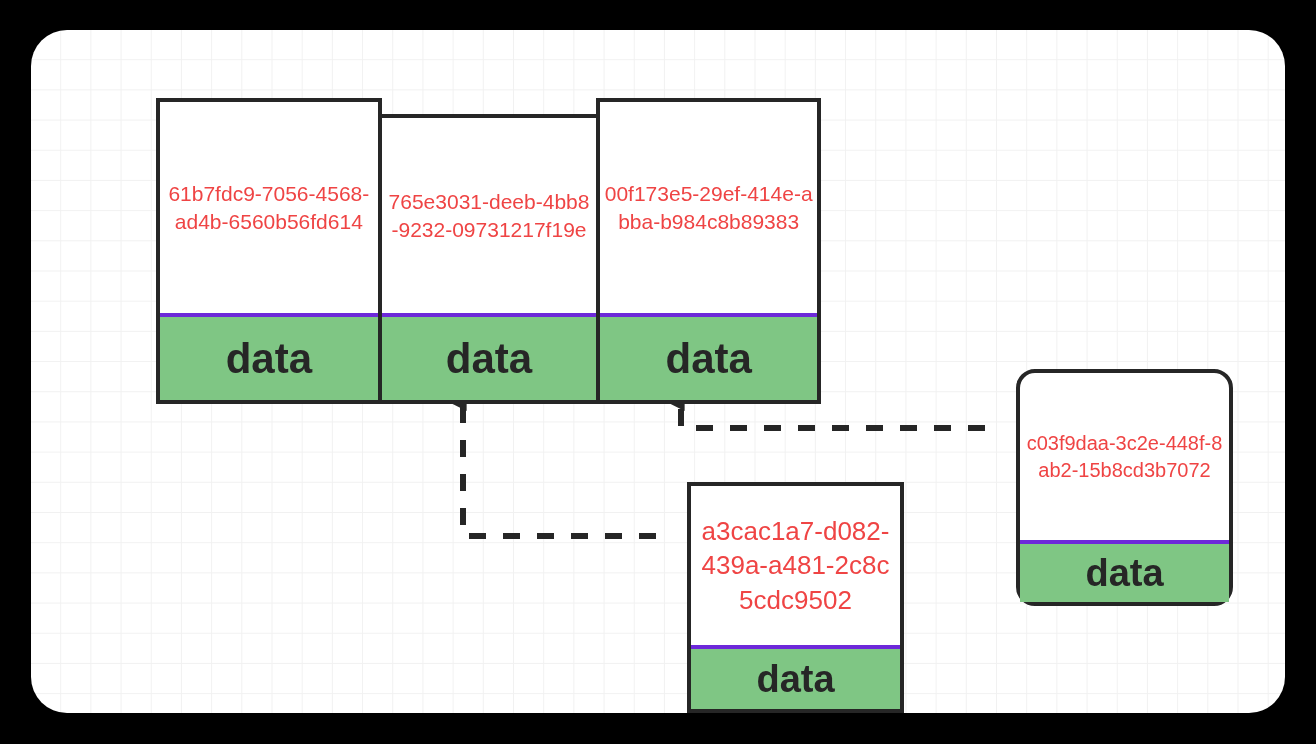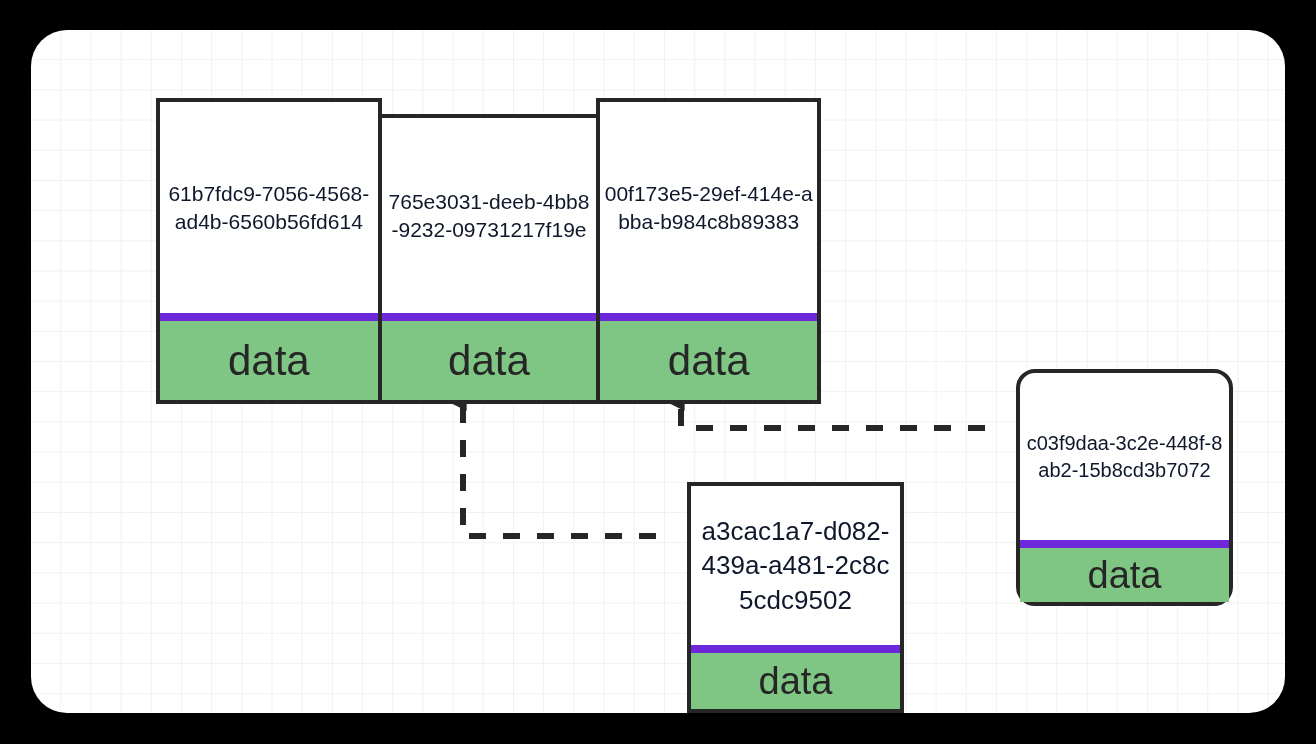--- a/index.html
+++ b/index.html
@@ -46,35 +46,36 @@
     background: #ffffff;
     display: flex;
     flex-direction: column;
   }
   .node-title {
     flex: 1 1 auto;
     display: flex;
     align-items: center;
     justify-content: center;
     text-align: center;
-    color: #0f172a;
+    color: #ef4444;
     line-height: 1.32;
     word-break: break-all;
     padding: 4px 4px;
     box-sizing: border-box;
   }
   .node-footer {
     flex: 0 0 auto;
-    border-top: 8px solid #6d28d9;
+    border-top: 4px solid #6d28d9;
     background: #7fc684;
     display: flex;
     align-items: center;
     justify-content: center;
     color: #262626;
     box-sizing: border-box;
+    font-weight: bold;
   }
 
   
   #table-cluster {
     position: absolute;
     left: 125px;
     top: 68px;
     width: 669px;
     height: 306px;
     display: flex;

